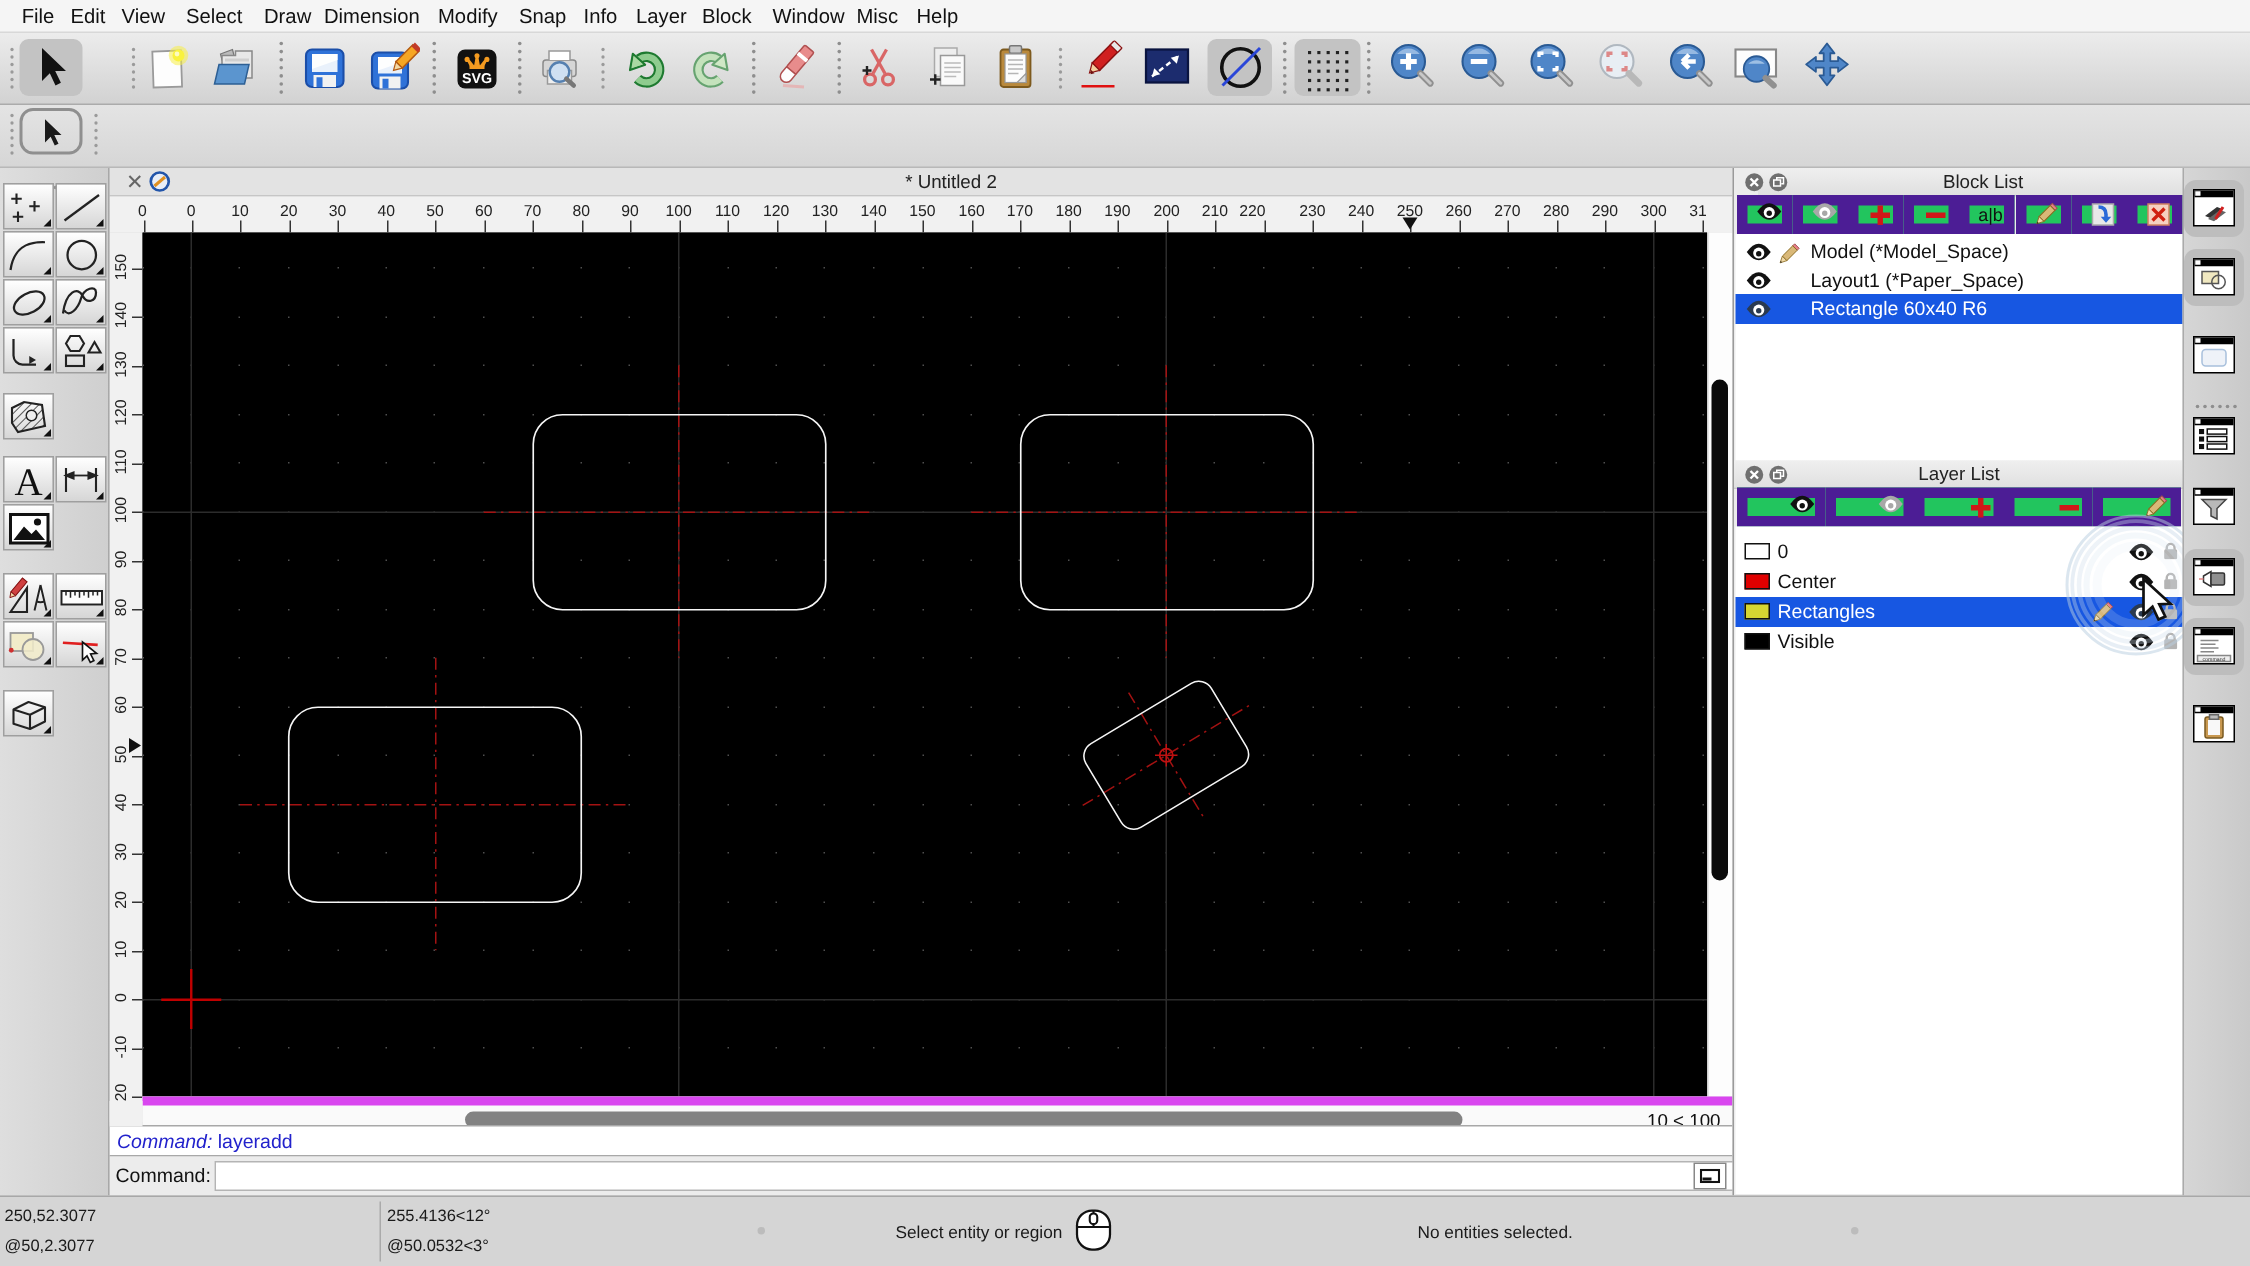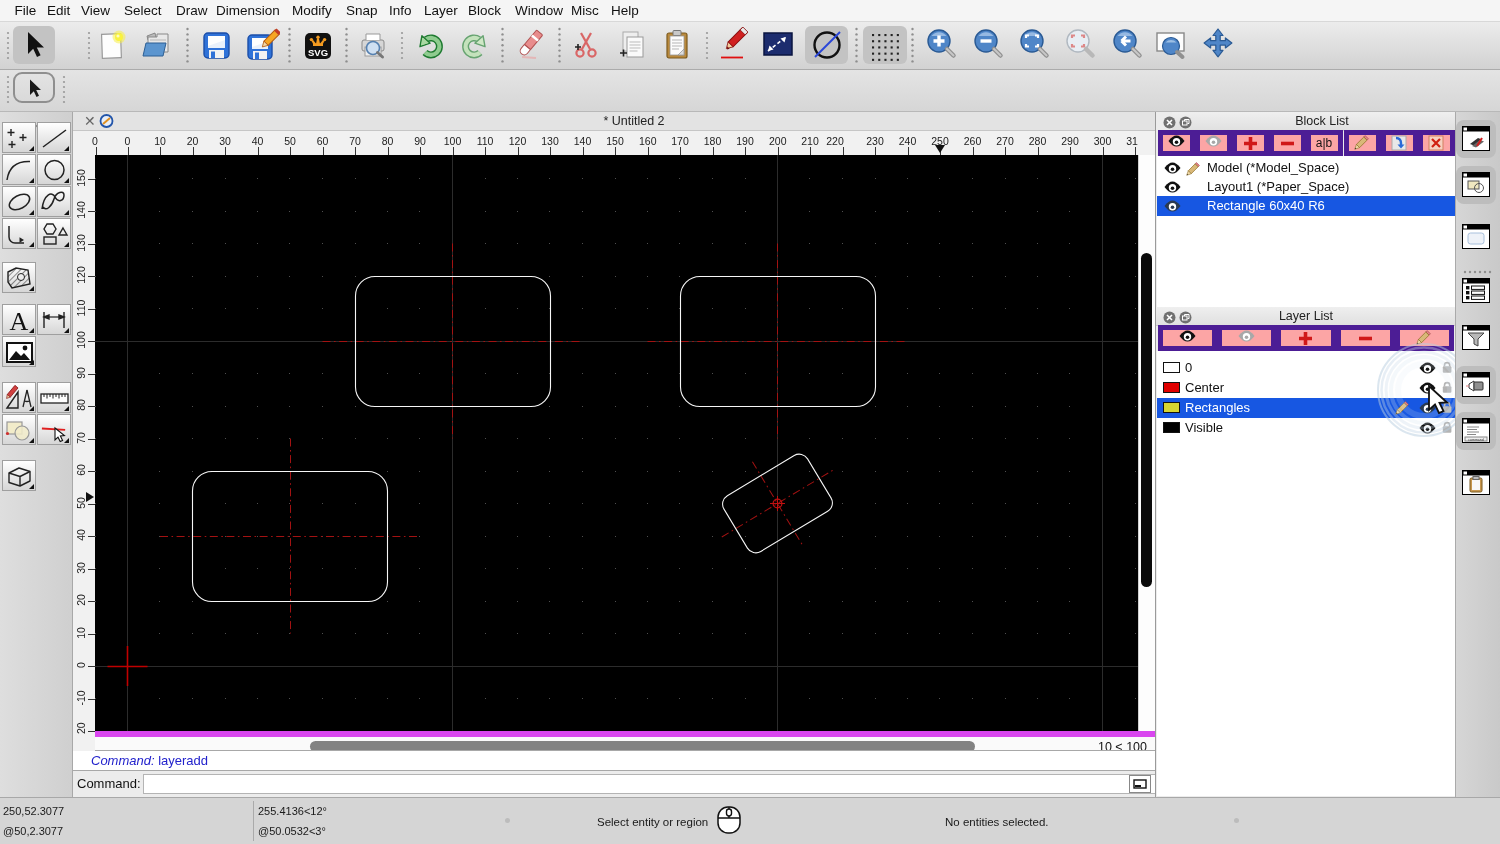--- a/index.html
+++ b/index.html
@@ -16,25 +16,25 @@
 .tri{position:absolute;right:1px;bottom:1px;width:0;height:0;border-left:5px solid transparent;border-bottom:5px solid #111}
 .mdi-title{position:absolute;left:73px;top:112px;width:1082px;height:19px;background:#e3e3e3;border-bottom:1px solid #c6c6c6;font-size:12.5px;color:#222}
 .hruler{position:absolute;left:73px;top:131px;width:1065px;height:24px;background:#f1f1f1;overflow:hidden}
 .vruler{position:absolute;left:73px;top:155px;width:22px;height:593px;background:#f1f1f1;overflow:hidden}
 .rlab{position:absolute;font-size:10.5px;color:#222}
 .canvas{position:absolute;left:95px;top:155px;width:1043px;height:576px;background:#000}
 .vsb{position:absolute;left:1138px;top:155px;width:17px;height:576px;background:#fdfdfd;border-left:1px solid #d0d0d0}
 .vsb .thumb{position:absolute;left:2px;top:98px;width:11px;height:334px;background:#0a0a0a;border-radius:5.5px}
 .hsbrow{position:absolute;left:95px;top:731px;width:1060px;height:32px;background:#fafafa;border-top:6px solid #d946ef}
 .hsb-thumb{position:absolute;left:215px;top:4px;width:665px;height:11px;background:#828282;border-radius:5.5px}
-.cmdhist{position:absolute;left:73px;top:750px;width:1082px;height:21px;background:#fff;border-top:1px solid #a8a8a8;border-bottom:1px solid #a8a8a8;font-size:13px;color:#2222cc;line-height:20px;padding-left:18px}
+.cmdhist{position:absolute;left:73px;top:750px;width:1082px;height:21px;background:#fff;border-top:1px solid #a8a8a8;border-bottom:1px solid #a8a8a8;font-size:13px;color:#2222cc;line-height:20px;padding-left:5px}
 .cmdrow{position:absolute;left:73px;top:771px;width:1082px;height:26px;background:#ececec;font-size:13px;color:#111}
 .dock{position:absolute;left:1155px;top:112px;width:300px;height:685px;background:#ececec;border-left:1px solid #9a9a9a}
 .dtitle{position:absolute;width:300px;height:19px;background:linear-gradient(#efefef,#e0e0e0);font-size:12.5px;color:#222;text-align:center;line-height:18px;border-bottom:1px solid #cacaca}
-.dtbtn{height:26px;background:#fca5a5;border:5px solid #4c1d95;display:flex;align-items:center;justify-content:center}
+.dtbtn{height:26px;background:#22c55e;border:7px solid #4c1d95;display:flex;align-items:center;justify-content:flex-end}
 .list{background:#fff;position:absolute;width:298px}
 .lrow{position:absolute;width:298px;height:20px;font-size:13px;color:#111;display:flex;align-items:center}
 .sel{background:#1757e2;color:#fff}
 .rstrip{position:absolute;left:1455px;top:112px;width:45px;height:685px;background:linear-gradient(90deg,#d6d6d6,#c9c9c9);border-left:1px solid #aaa}
 .statusbar{position:absolute;left:0;top:797px;width:1500px;height:47px;background:#d5d5d5;border-top:1px solid #a8a8a8;font-size:11px;color:#1a1a1a}
 
 </style></head><body>
 <div class="menubar">
     <span style="position:absolute;left:14.5px;top:3px">File</span>
     <span style="position:absolute;left:47px;top:3px">Edit</span>

